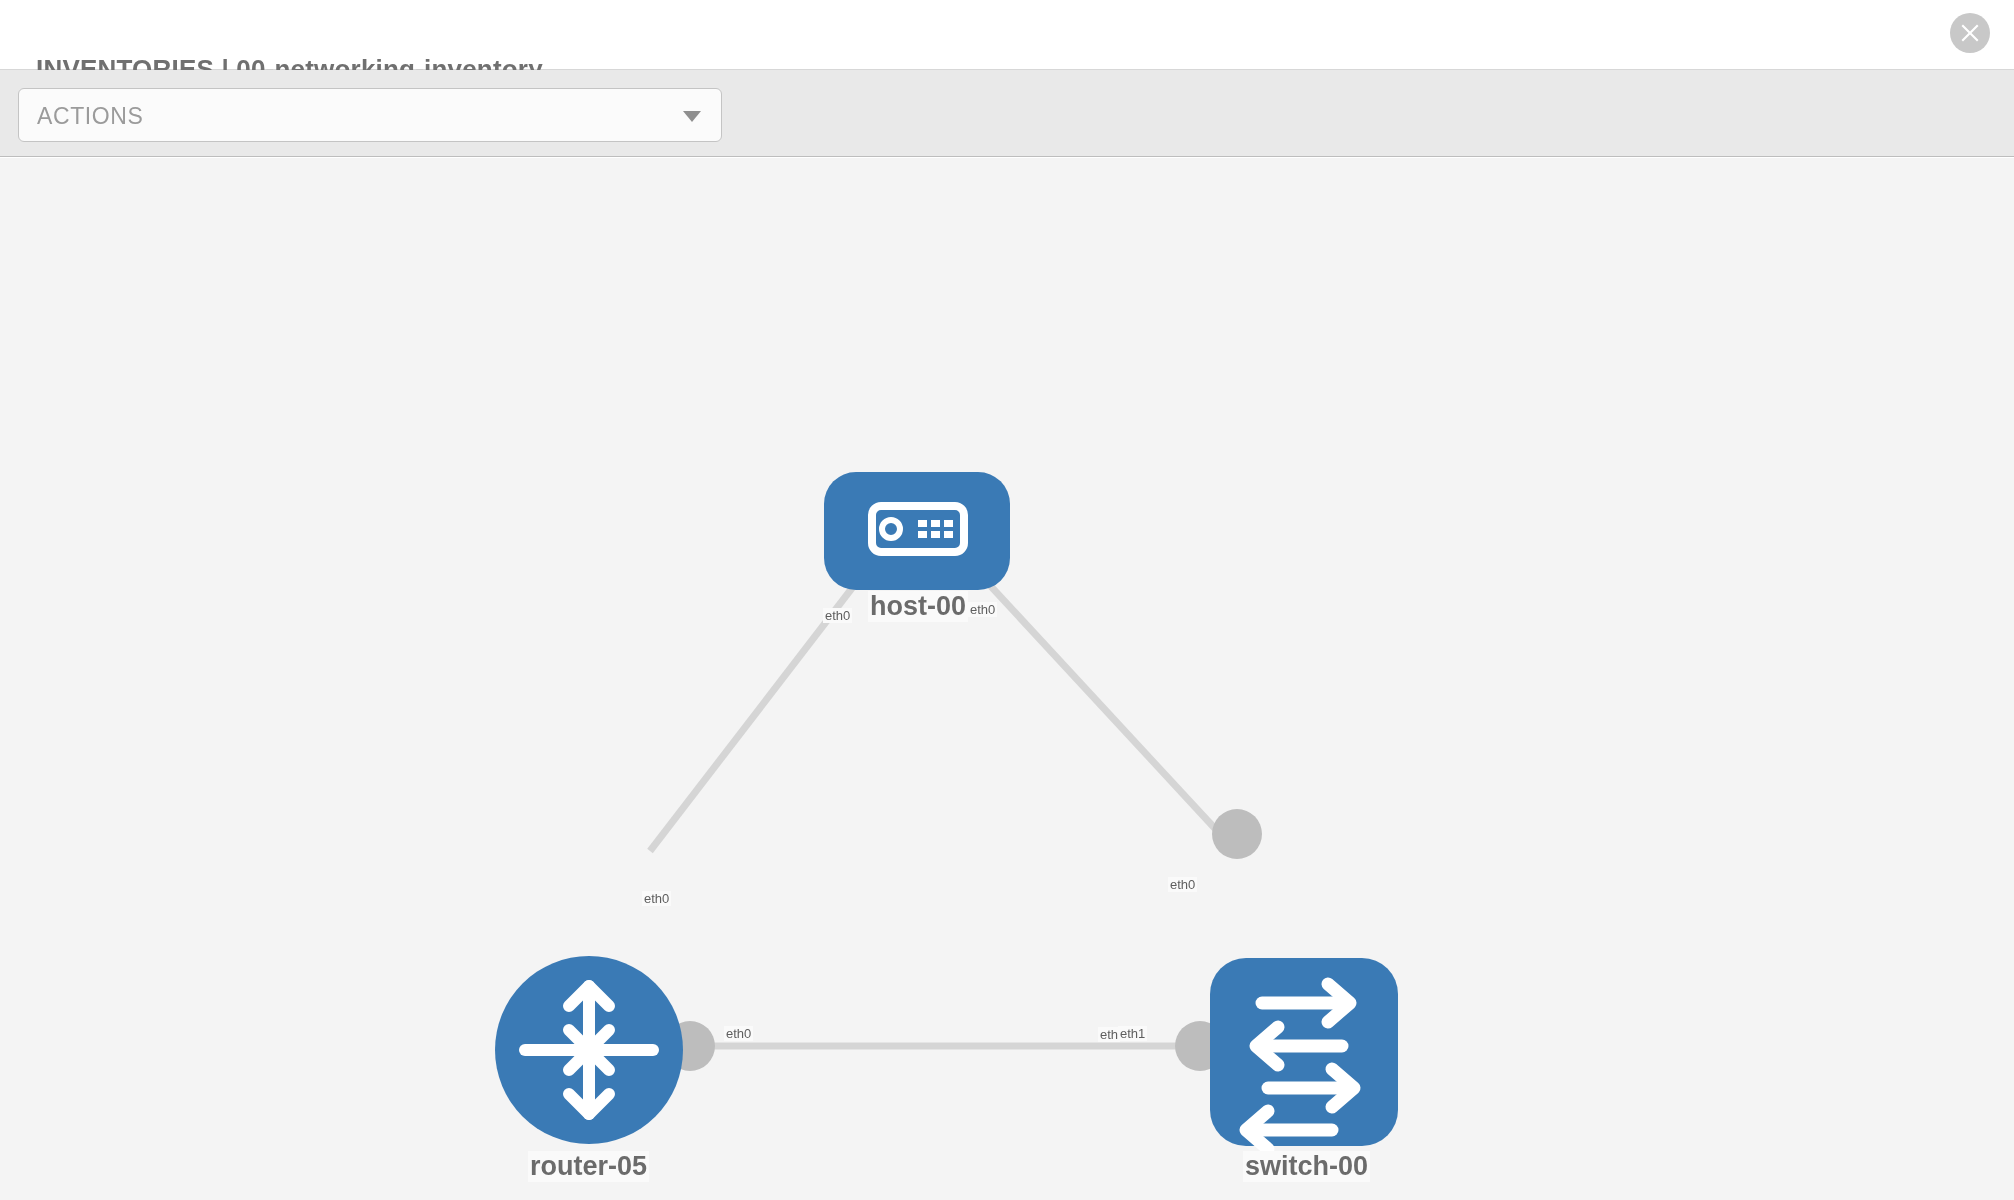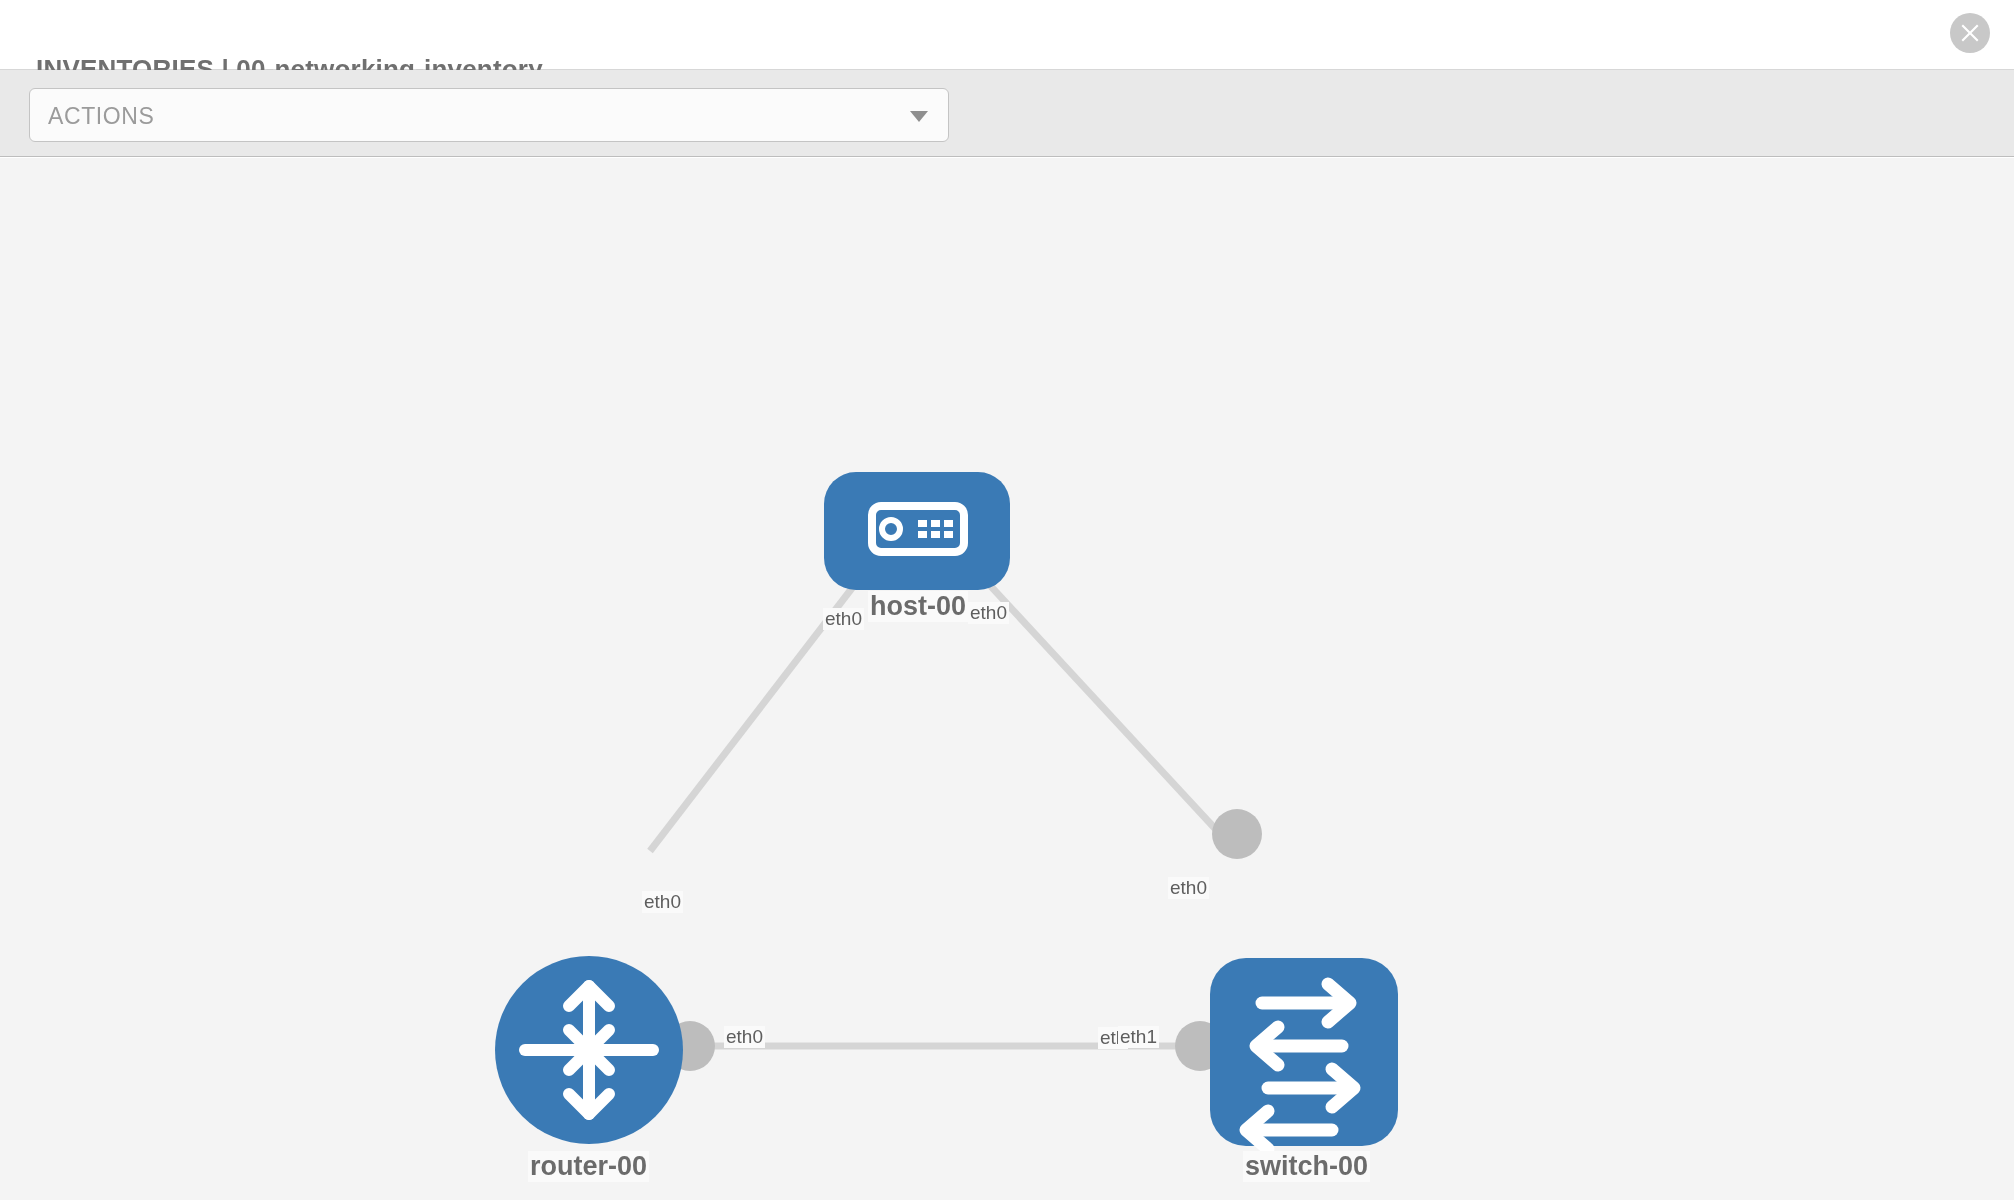--- a/index.html
+++ b/index.html
@@ -42,22 +42,22 @@
   
   .toolbar {
     position: absolute;
     left: 0; top: 70px;
     width: 2014px; height: 87px;
     background: #e9e9e9;
     border-bottom: 1px solid #bdbdbd;
   }
   .actions-select {
     position: absolute;
-    left: 29px; top: 18px;
-    width: 920px; height: 54px;
+    left: 18px; top: 18px;
+    width: 704px; height: 54px;
     background: #fbfbfb;
     border: 1px solid #c4c4c4;
     border-radius: 6px;
     cursor: pointer;
   }
   .actions-label {
     position: absolute;
     left: 18px; top: 14px;
     font-size: 23px;
     color: #9b9b9b;
@@ -116,21 +116,21 @@
     position: absolute;
     font-size: 27px;
     color: #6b6b6b;
     background: #fafafa;
     white-space: nowrap;
     padding: 0 2px;
     font-weight: bold;
   }
   .iface-label {
     position: absolute;
-    font-size: 19px;
+    font-size: 13px;
     color: #5e5e5e;
     background: #fafafa;
     white-space: nowrap;
     padding: 0 2px;
   }
 </style>
 </head>
 <body>
 
 <div class="header">
@@ -231,21 +231,21 @@
         <polyline points="1278,869 1256,888 1278,907"></polyline>
         <line x1="1268" y1="930" x2="1352" y2="930"></line>
         <polyline points="1332,911 1354,930 1332,949"></polyline>
         <line x1="1248" y1="972" x2="1332" y2="972"></line>
         <polyline points="1268,953 1246,972 1268,991"></polyline>
       </g>
     </g>
   </svg>
 
   <div class="node-label" style="left:868px; top:433px;">host-00</div>
-  <div class="node-label" style="left:528px; top:993px;">router-00</div>
+  <div class="node-label" style="left:528px; top:993px;">router-05</div>
   <div class="node-label" style="left:1243px; top:993px;">switch-00</div>
 
   <div class="iface-label" style="left:823px; top:450px;">eth0</div>
   <div class="iface-label" style="left:968px; top:444px;">eth0</div>
   <div class="iface-label" style="left:642px; top:733px;">eth0</div>
   <div class="iface-label" style="left:1168px; top:719px;">eth0</div>
   <div class="iface-label" style="left:724px; top:868px;">eth0</div>
   <div class="iface-label" style="left:1098px; top:869px;">eth</div>
   <div class="iface-label" style="left:1118px; top:868px;text-align:center;">eth1</div>
 

